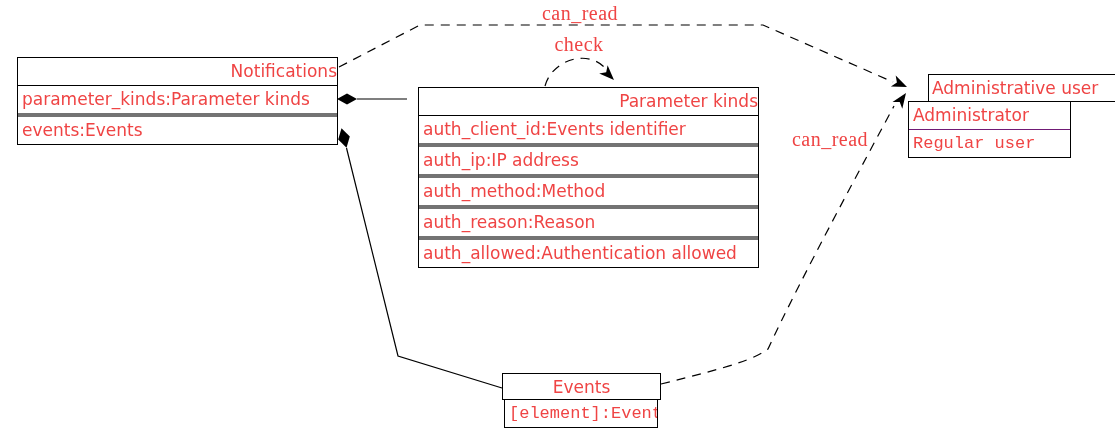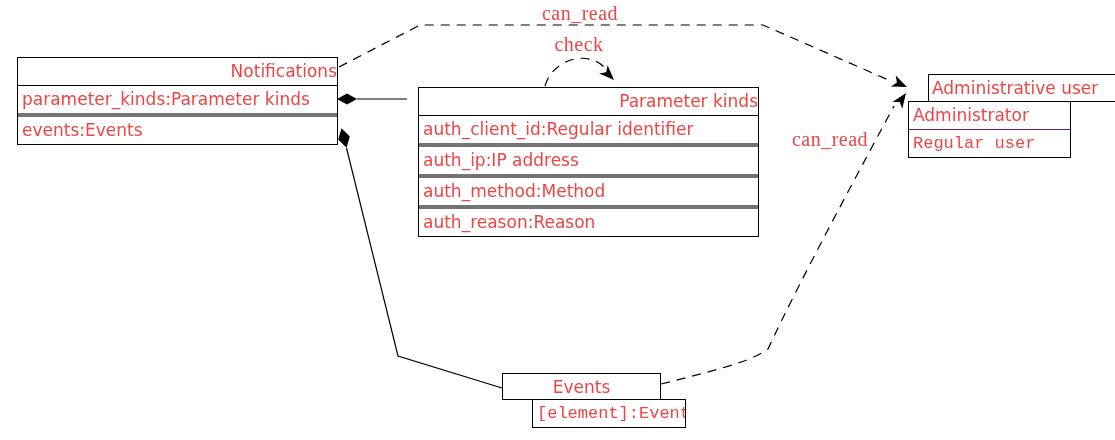--- a/index.html
+++ b/index.html
@@ -96,30 +96,31 @@
   <div class="edge-label" style="left:830px; top:139px">can_read</div>
 
   <div class="node" style="left:17px; top:57px; width:321px;">
     <div class="title">Notifications</div>
     <div class="row">parameter_kinds:Parameter kinds</div>
     <div class="row">events:Events</div>
   </div>
 
   <div class="node" style="left:388px; top:87px; width:341px;margin-left:30px;">
     <div class="title">Parameter kinds</div>
-    <div class="row">auth_client_id:Regular identifier</div>
+    <div class="row">auth_client_id:Events identifier</div>
     <div class="row">auth_ip:IP address</div>
     <div class="row">auth_method:Method</div>
     <div class="row">auth_reason:Reason</div>
+    <div class="row">auth_allowed:Authentication allowed</div>
   </div>
 
   <div class="titlebox leftpad" style="left:908px; top:74px; width:192px; height:28px;margin-left:20px;">Administrative user</div>
   <div class="bodybox" style="left:908px; top:101px; width:163px;">
     <div class="row">Administrator</div>
     <div class="row">Regular user</div>
   </div>
 
   <div class="titlebox centered" style="left:502px; top:373px; width:159px; height:27px;">Events</div>
-  <div class="bodybox" style="left:532px; top:399px; width:154px;">
+  <div class="bodybox" style="left:504px; top:399px; width:154px;">
     <div class="row">[element]:Event</div>
   </div>
 
 </div>
 
 </body></html>

